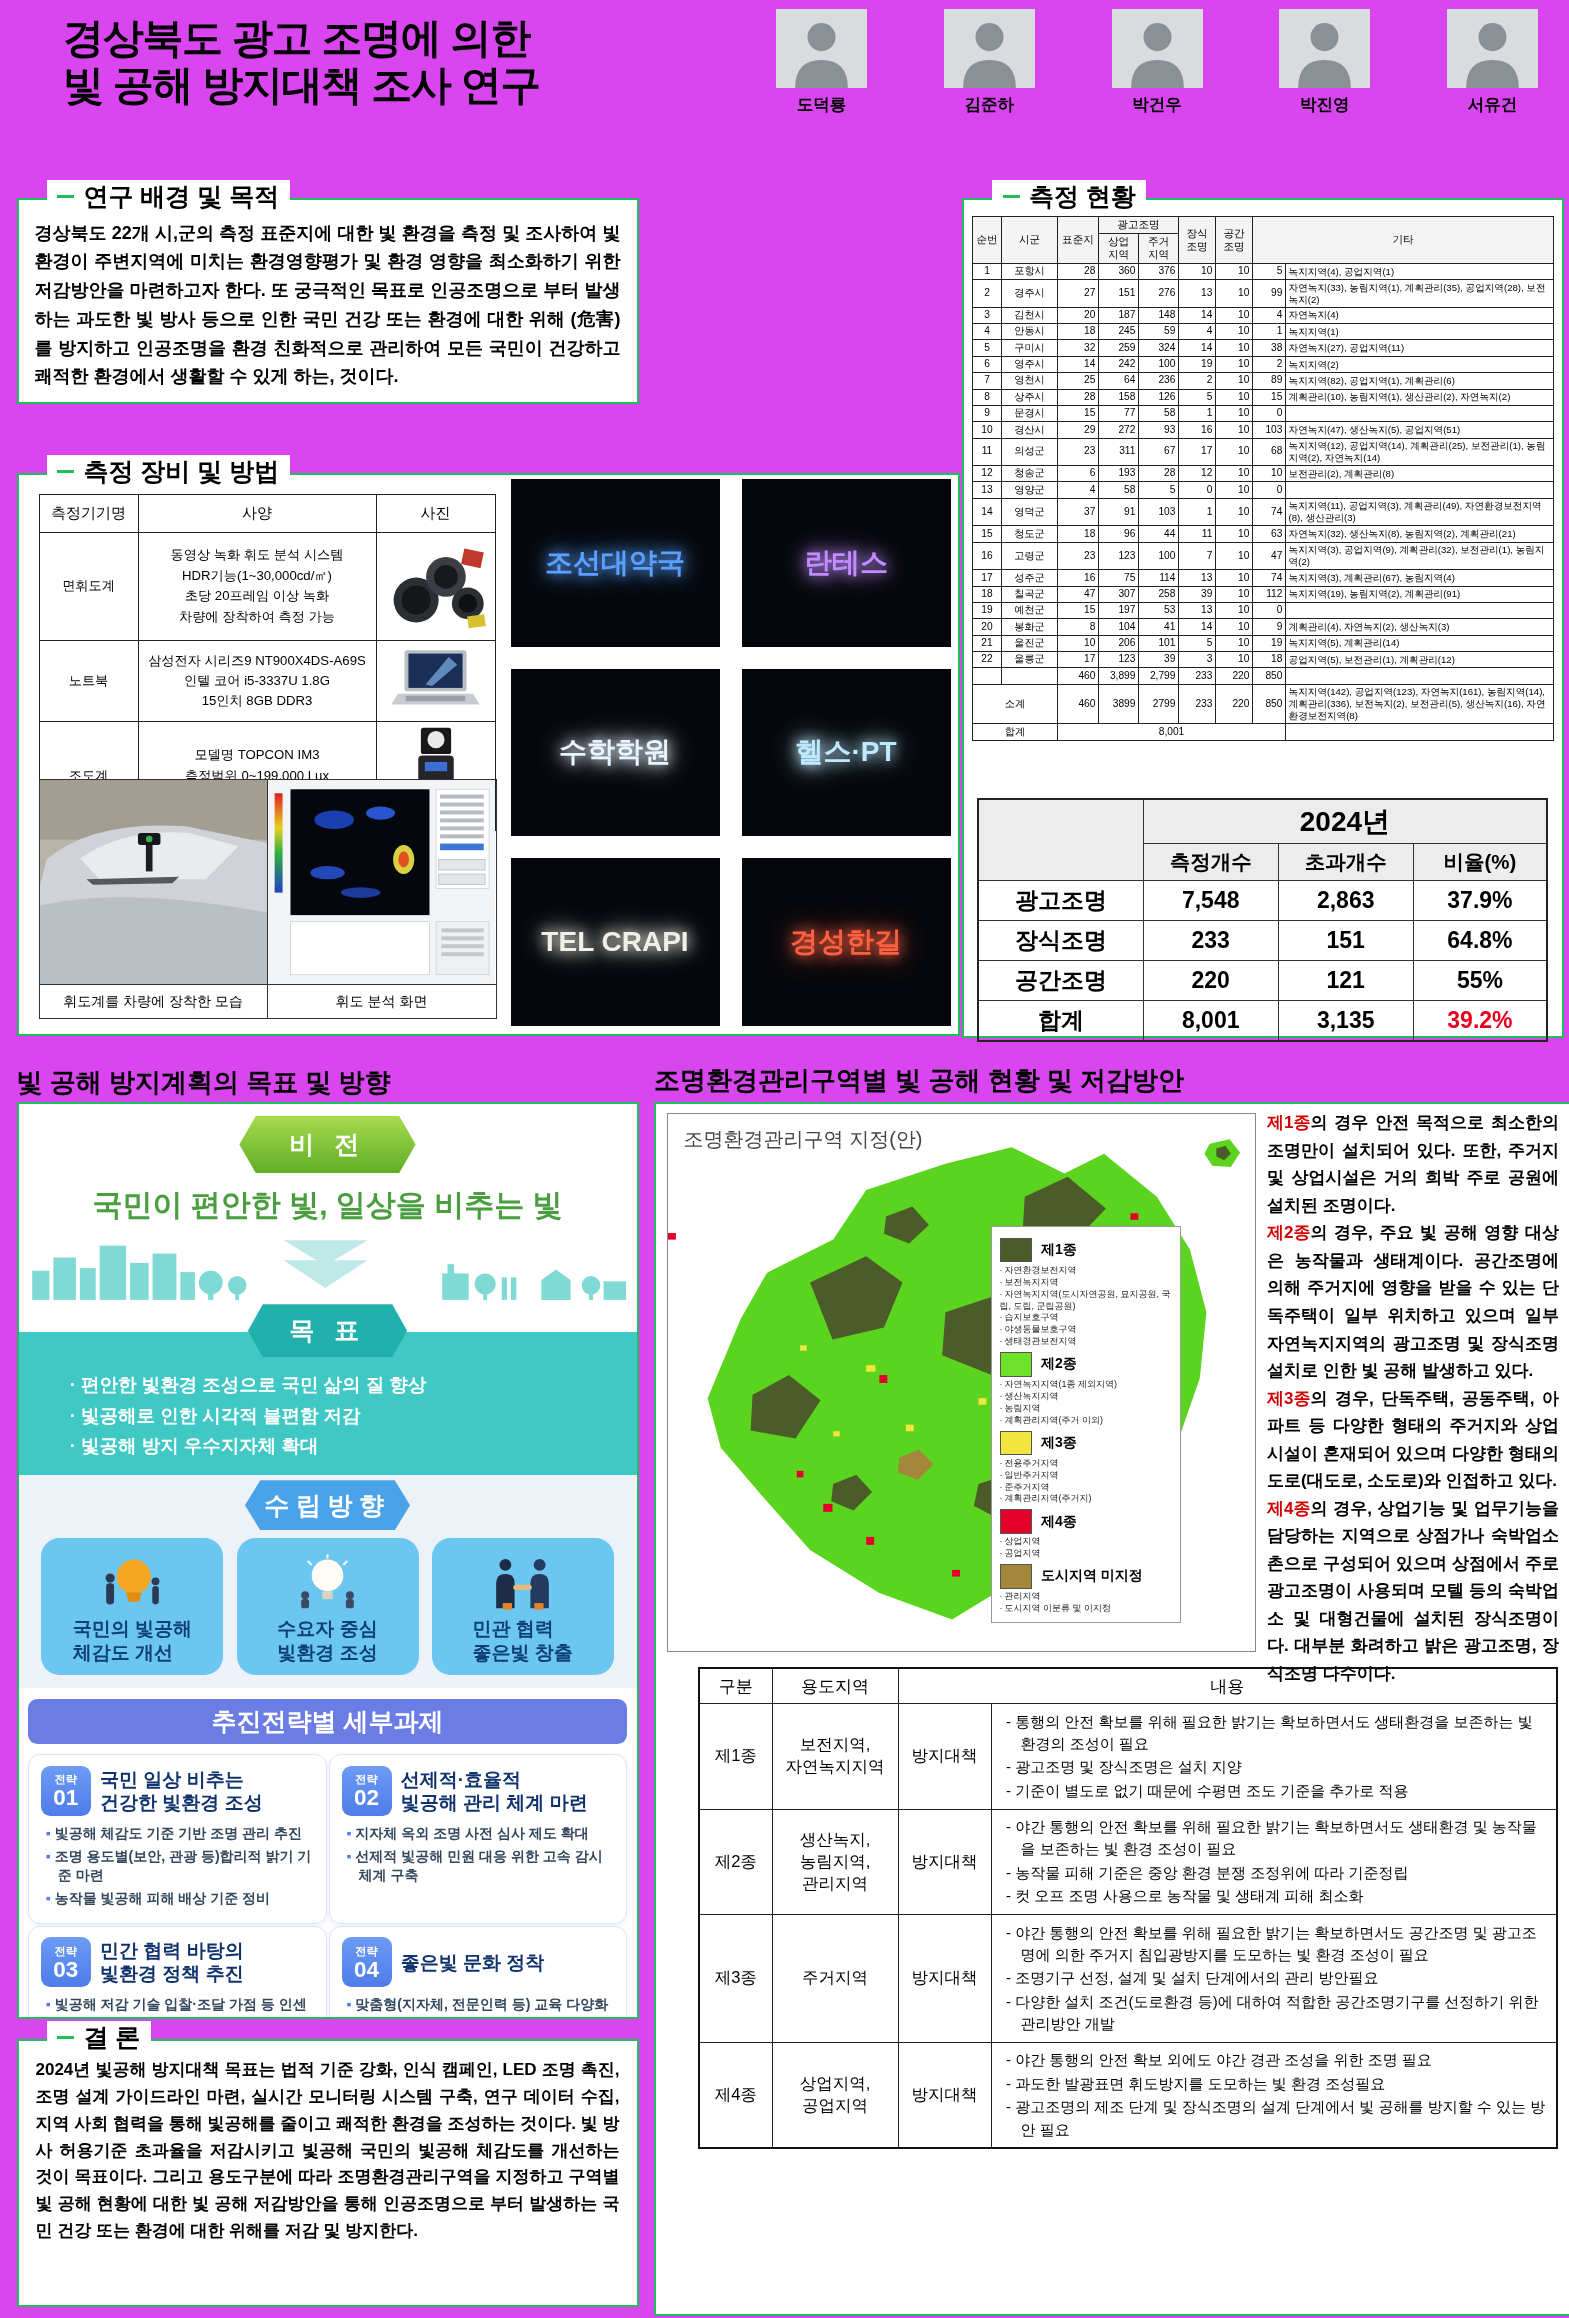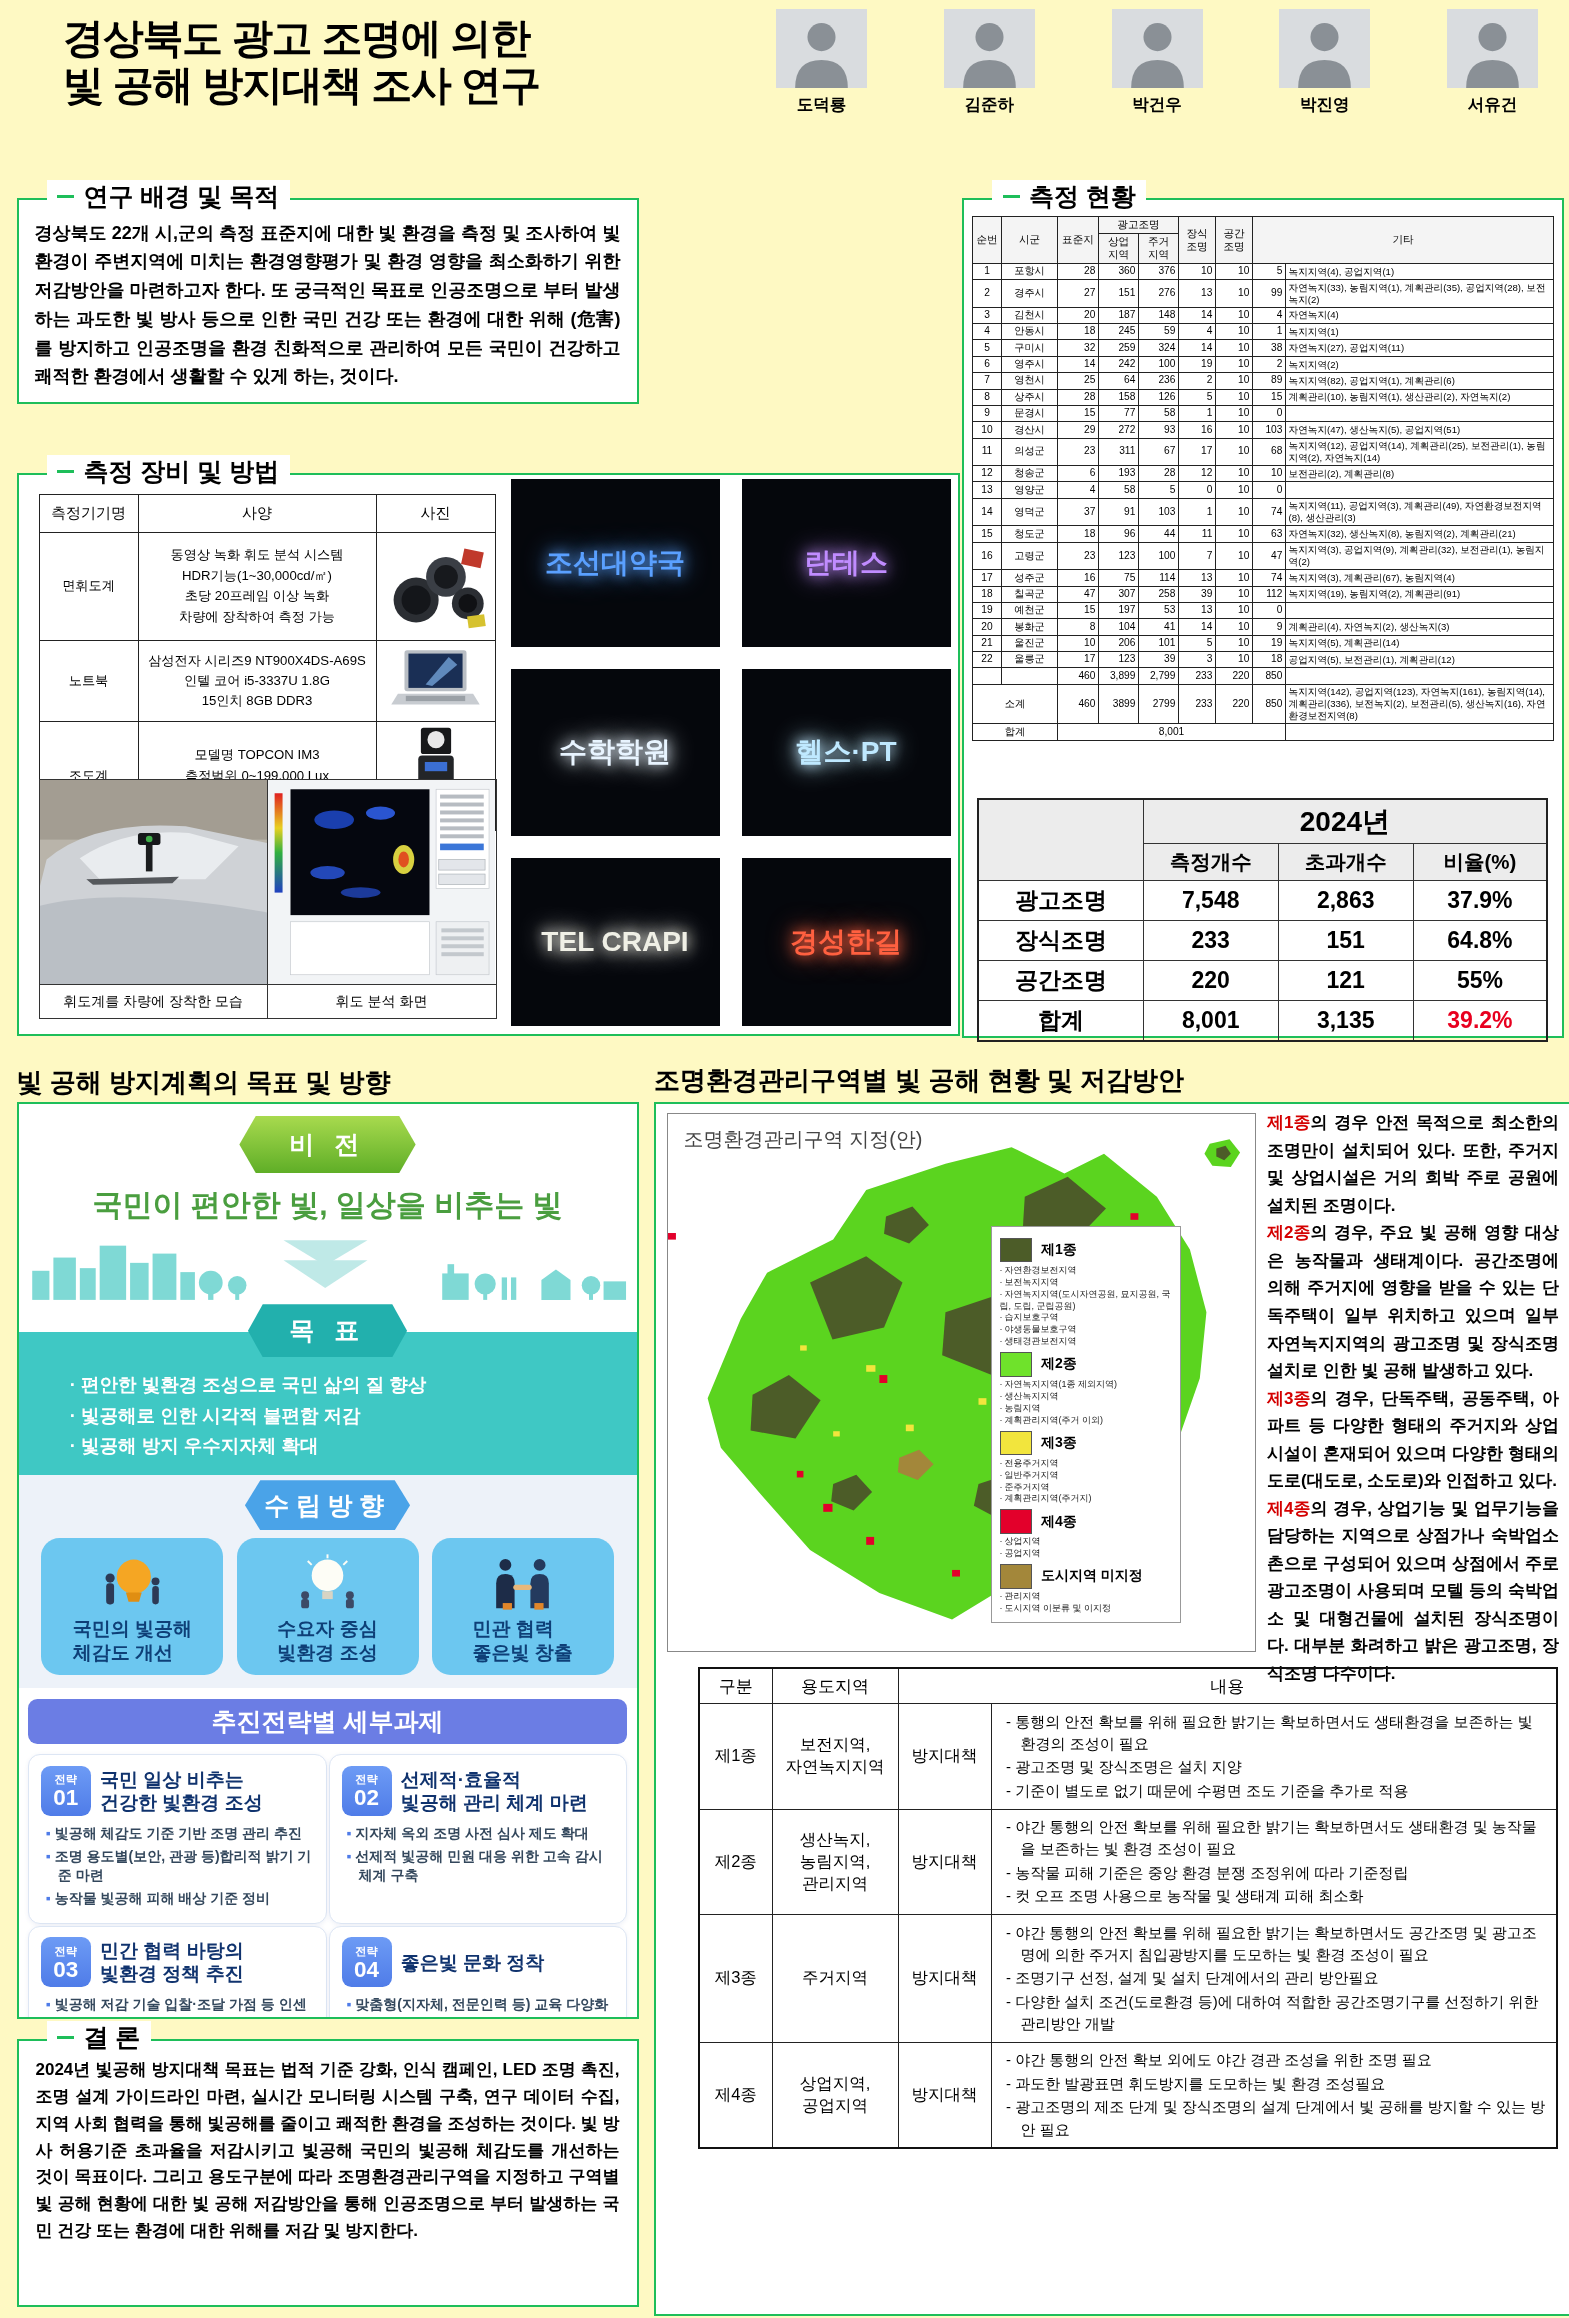--- a/index.html
+++ b/index.html
@@ -1,16 +1,16 @@
 <!DOCTYPE html>
 <html style="font-size:10.6px"><head>
 <meta charset="utf-8">
 <style>
   html,body{margin:0;padding:0;background:#fff;}
-  .page{position:relative;width:1569px;height:2319px;background:#fef9c3;overflow:hidden;
+  .page{position:relative;width:1569px;height:2319px;background:#d946ef;overflow:hidden;
         font-family:"Liberation Sans","DejaVu Sans",sans-serif;color:#000;}
   .pre{white-space:pre-line;}
   
   .main-title{position:absolute;left:63px;top:14.5px;font-size:41px;font-weight:900;line-height:1.16;letter-spacing:-1.3px;}
   .authors{position:absolute;left:757px;top:9.3px;width:800px;display:flex;justify-content:space-between;}
   .author{width:129px;text-align:center;}
   .author .photo{width:91px;height:79px;margin:0 auto;background:#d9dcdf;overflow:hidden;}
   .author .nm{font-size:16.5px;font-weight:700;margin-top:5.3px;}
   
   .gbox{position:absolute;border:2.6px solid #1ebe5a;background:#fff;}

